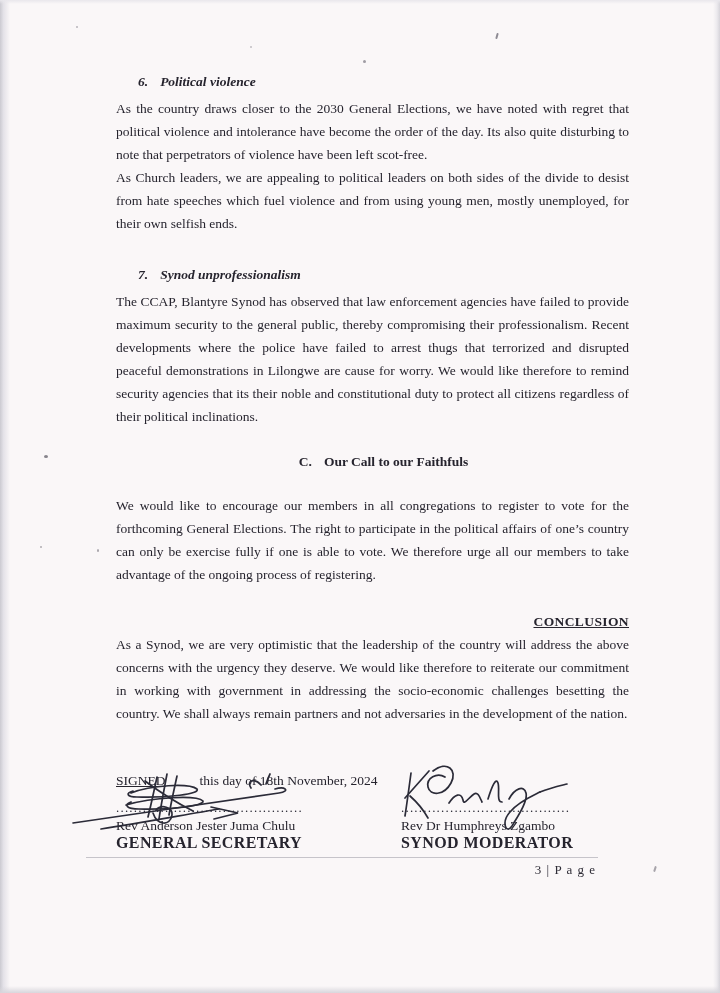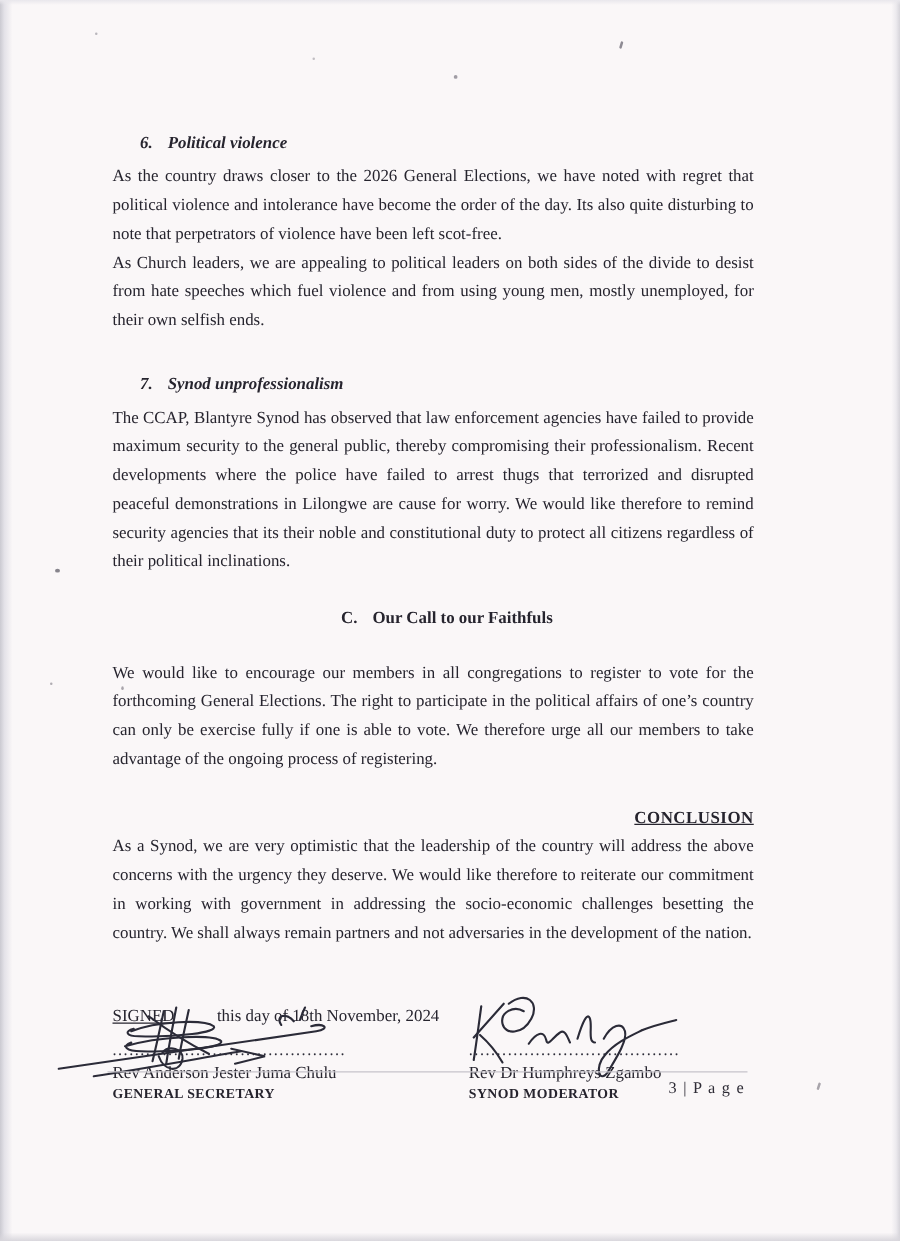--- a/index.html
+++ b/index.html
@@ -22,24 +22,23 @@
   .edge-right { right: 0; top: 0; height: 100%; width: 7px;
     background: linear-gradient(270deg, #d6d4da 0%, #eceaee 45%, rgba(248,246,248,0) 100%); }
   .edge-bottom{ left: 0; bottom: 0; width: 100%; height: 7px;
     background: linear-gradient(0deg, #d8d6dc 0%, rgba(248,246,248,0) 100%); }
   .edge-top   { left: 0; top: 0; width: 100%; height: 4px;
     background: linear-gradient(180deg, #e9e7ec 0%, rgba(248,246,248,0) 100%); }
 
   
   .content {
     position: absolute;
-    left: 90px; top: 70px; width: 513px;
+    left: 116px; top: 70px; width: 513px;
     font-size: 13.5px; line-height: 23px;
     text-align: justify;
-    margin-top: 32px;
   }
   .sec-h {
     margin: 0 0 4px 22px;
     font-size: 13.5px; line-height: 23px;
     font-weight: bold;
     text-align: left;
   }
   .sec-h.italic { font-style: italic; }
   .sec-num { display: inline-block; margin-right: 12px; }
   .mt28 { margin-top: 28px; }
@@ -63,21 +62,21 @@
   .sig-date { margin-left: 34px; }
   .sig-cols { display: flex; margin-top: 9px; }
   .sig-col-left  { width: 285px; }
   .sig-col-right { width: 228px; }
   .dots {
     font-size: 13px; line-height: 14px;
     letter-spacing: 1.2px; color: #2c2c38;
     white-space: nowrap; overflow: hidden;
   }
   .sig-name  { font-size: 13.5px; line-height: 17px; margin-top: 2px; }
-  .sig-title { font-size: 11px; line-height: 18px; font-weight: bold; letter-spacing: 0.4px; }
+  .sig-title { font-size: 16px; line-height: 18px; font-weight: bold; letter-spacing: 0.4px; }
   .sig-svg { position: absolute; pointer-events: none; }
   .sig-svg-left  { left: -45px; top: -16px; }
   .sig-svg-right { left: 281px; top: -12px; }
   .sig-svg path { fill: none; stroke: #2b2b38; stroke-width: 1.7; stroke-linecap: round; }
 
   
   .footer { position: absolute; left: 86px; top: 857px; width: 512px; }
   .footer-line { border-top: 1px solid #c6c4ca; height: 0; }
   .page-num {
     text-align: right; font-size: 13px; letter-spacing: 1px;
@@ -104,21 +103,21 @@
   <div class="edge edge-right"></div>
   <div class="edge edge-bottom"></div>
   <div class="edge edge-top"></div>
 
   <main class="content">
 
     <section>
       <h3 class="sec-h italic">
         <span class="sec-num">6.</span><span>Political violence</span>
       </h3>
-      <p>As the country draws closer to the 2026 General Elections, we have noted with regret that political violence and intolerance have become the order of the day. Its also quite disturbing to note that perpetrators of violence have been left scot-free.</p>
+      <p>As the country draws closer to the 2030 General Elections, we have noted with regret that political violence and intolerance have become the order of the day. Its also quite disturbing to note that perpetrators of violence have been left scot-free.</p>
       <p>As Church leaders, we are appealing to political leaders on both sides of the divide to desist from hate speeches which fuel violence and from using young men, mostly unemployed, for their own selfish ends.</p>
     </section>
 
     <section class="mt28">
       <h3 class="sec-h italic">
         <span class="sec-num">7.</span><span>Synod unprofessionalism</span>
       </h3>
       <p>The CCAP, Blantyre Synod has observed that law enforcement agencies have failed to provide maximum security to the general public, thereby compromising their professionalism. Recent developments where the police have failed to arrest thugs that terrorized and disrupted peaceful demonstrations in Lilongwe are cause for worry. We would like therefore to remind security agencies that its their noble and constitutional duty to protect all citizens regardless of their political inclinations.</p>
     </section>
 

